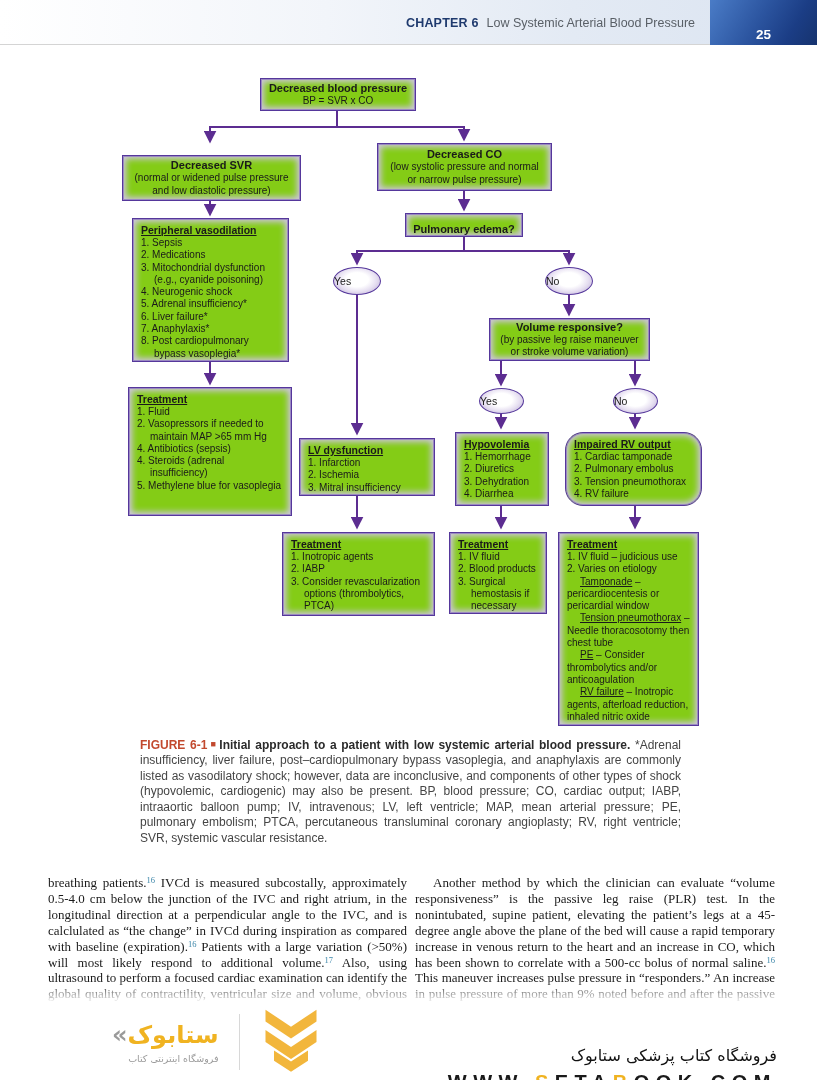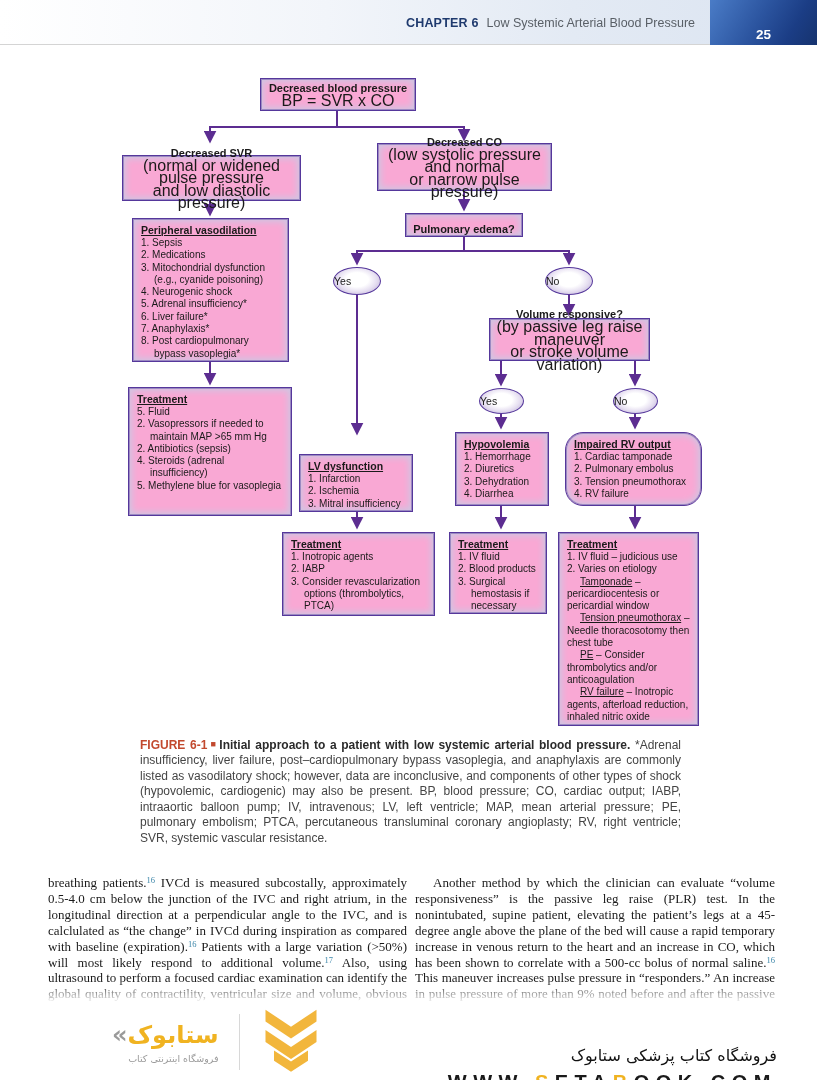--- a/index.html
+++ b/index.html
@@ -26,28 +26,28 @@
     background:linear-gradient(120deg,#4a7cc7 0%,#2c55a0 45%,#1b3d85 75%,#16336e 100%);
     display:flex; align-items:center; justify-content:center;
   }
   .page-badge span { color:#fff; font-weight:bold; font-size:13.5px;margin-top:24px; }
 
   
   .flowchart { position:absolute; left:0; top:45px; width:817px; height:700px; }
   .connectors { position:absolute; left:0; top:0; width:817px; height:700px; z-index:0; }
 
   .fbox {
-    position:absolute; background:#f9a8d4; z-index:1;
+    position:absolute; background:#84cc16; z-index:1;
     border:1.5px solid #55379b;
     box-shadow: inset 0 0 0 1px #9b8ac2, inset 0 0 6px 3px #cfc5e2;
     color:#1a1a1a;
   }
   .fbox.center { display:flex; flex-direction:column; align-items:center; justify-content:center; text-align:center; }
   .fbox.center .b1 { font-weight:bold; font-size:11px; line-height:13px; }
-  .fbox.center .b2 { font-size:16px; line-height:12.5px; }
+  .fbox.center .b2 { font-size:10px; line-height:12.5px; }
 
   .fbox.list { padding:5px 7px 4px 8px; }
   .fbox.list .ltitle { font-weight:bold; font-size:10.5px; line-height:13px; text-decoration:underline; }
   .fbox.list .li {
     font-size:10px; line-height:12.3px; padding-left:13px; text-indent:-13px;
   }
   .fbox.list .entry { font-size:10px; line-height:12.3px; text-indent:13px; }
   .uterm { text-decoration:underline; }
 
   .oval {
@@ -164,23 +164,23 @@
       <div class="li">3. Mitochondrial dysfunction (e.g., cyanide poisoning)</div>
       <div class="li">4. Neurogenic shock</div>
       <div class="li">5. Adrenal insufficiency*</div>
       <div class="li">6. Liver failure*</div>
       <div class="li">7. Anaphylaxis*</div>
       <div class="li">8. Post cardiopulmonary bypass vasoplegia*</div>
     </div>
 
     <div class="fbox list" style="left:128px; top:342px; width:164px; height:129px;">
       <div class="ltitle">Treatment</div>
-      <div class="li">5. Fluid</div>
+      <div class="li">1. Fluid</div>
       <div class="li">2. Vasopressors if needed to maintain MAP &gt;65 mm Hg</div>
-      <div class="li">2. Antibiotics (sepsis)</div>
+      <div class="li">4. Antibiotics (sepsis)</div>
       <div class="li">4. Steroids (adrenal insufficiency)</div>
       <div class="li">5. Methylene blue for vasoplegia</div>
     </div>
 
     <div class="fbox center" style="left:405px; top:168px; width:118px; height:24px;justify-content:flex-end;">
       <div class="b1">Pulmonary edema?</div>
     </div>
 
     <div class="oval" style="left:333px; top:222px; width:48px; height:28px;">
       <span>Yes</span>
@@ -195,21 +195,21 @@
       <div class="b2">or stroke volume variation)</div>
     </div>
 
     <div class="oval" style="left:479px; top:343px; width:45px; height:26px;">
       <span>Yes</span>
     </div>
     <div class="oval" style="left:613px; top:343px; width:45px; height:26px;">
       <span>No</span>
     </div>
 
-    <div class="fbox list" style="left:299px; top:393px; width:114px; height:58px;margin-top:16px;">
+    <div class="fbox list" style="left:299px; top:393px; width:136px; height:58px;">
       <div class="ltitle">LV dysfunction</div>
       <div class="li">1. Infarction</div>
       <div class="li">2. Ischemia</div>
       <div class="li">3. Mitral insufficiency</div>
     </div>
 
     <div class="fbox list" style="left:455px; top:387px; width:94px; height:74px;">
       <div class="ltitle">Hypovolemia</div>
       <div class="li">1. Hemorrhage</div>
       <div class="li">2. Diuretics</div>

